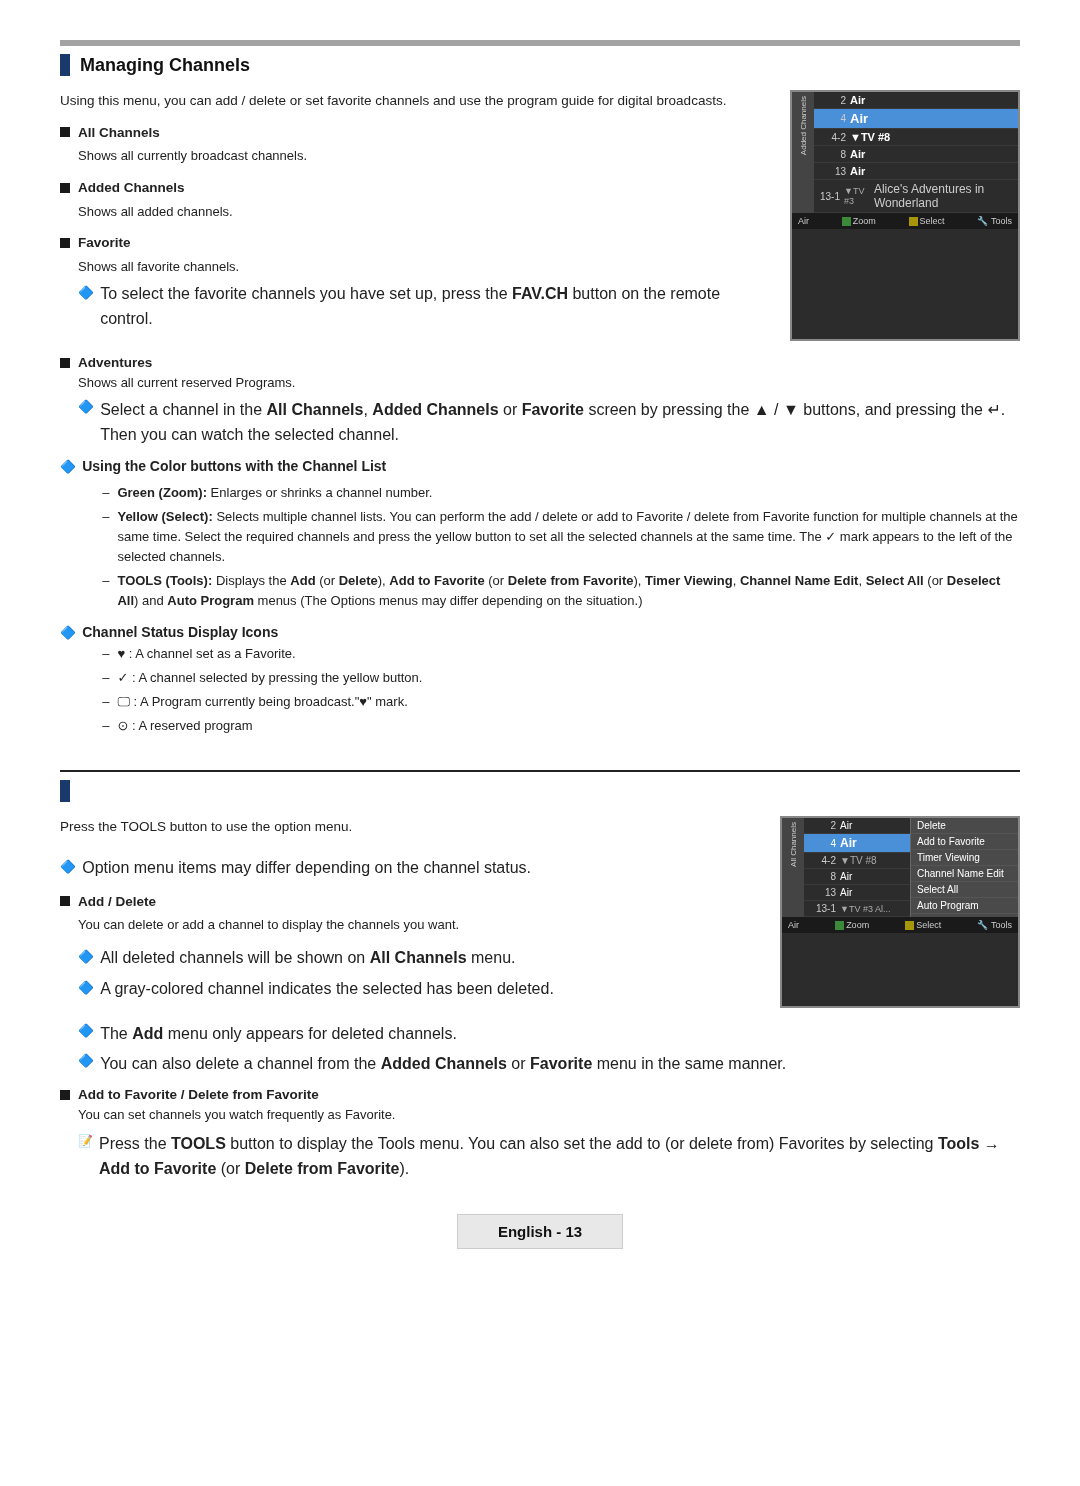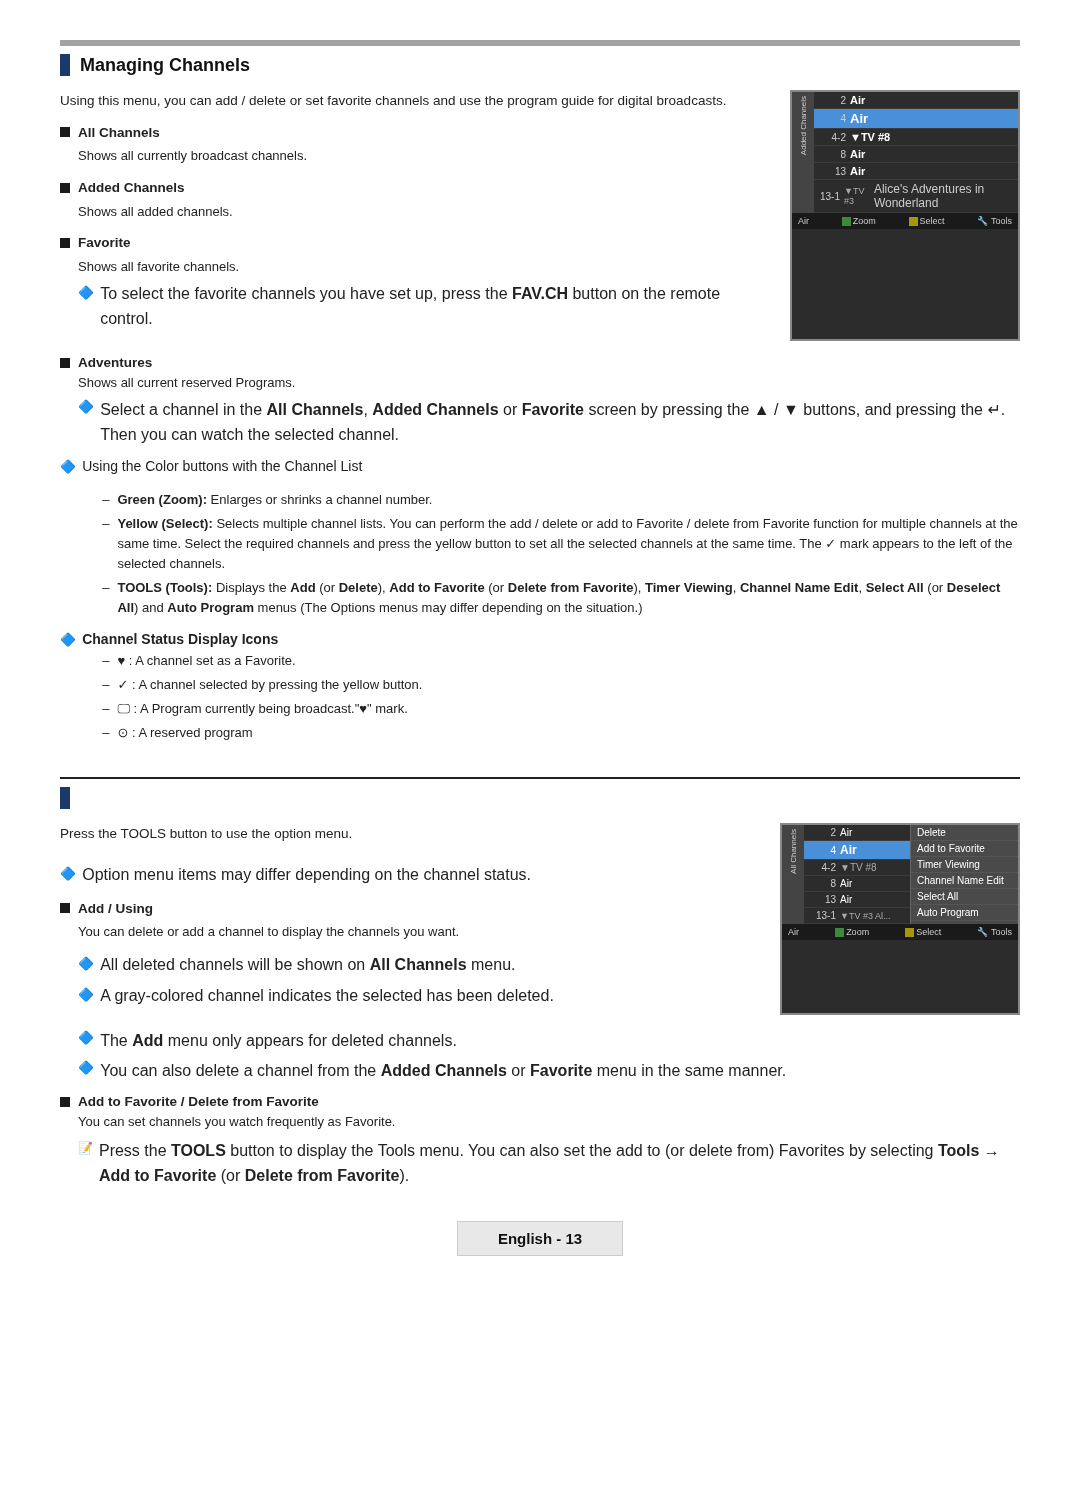--- a/index.html
+++ b/index.html
@@ -353,21 +353,21 @@
     <div class="item-desc">Shows all current reserved Programs.</div>
     <div class="note-block" style="margin-top:4px;">
       <span class="note-icon">🔷</span>
       <span class="note-text">Select a channel in the <strong>All Channels</strong>, <strong>Added Channels</strong> or <strong>Favorite</strong> screen by pressing the ▲ / ▼ buttons, and pressing the ↵. Then you can watch the selected channel.</span>
     </div>
   </div>
 
   <div class="note-block" style="margin-left:0;">
     <span class="note-icon">🔷</span>
     <div>
-      <div style="font-weight:normal;margin-bottom:16px;">Using the Color buttons with the Channel List</div>
+      <div style="font-weight:bold;margin-bottom:9px;">Using the Color buttons with the Channel List</div>
       <div class="bullet-list">
         <div class="bullet-item">
           <span class="bullet-dash">–</span>
           <span><strong>Green (Zoom):</strong> Enlarges or shrinks a channel number.</span>
         </div>
         <div class="bullet-item">
           <span class="bullet-dash">–</span>
           <span><strong>Yellow (Select):</strong> Selects multiple channel lists. You can perform the add / delete or add to Favorite / delete from Favorite function for multiple channels at the same time. Select the required channels and press the yellow button to set all the selected channels at the same time. The ✓ mark appears to the left of the selected channels.</span>
         </div>
         <div class="bullet-item">
@@ -415,21 +415,21 @@
     <div class="intro-text">
       <p style="margin-bottom:18px;">Press the TOOLS button to use the option menu.</p>
       <div class="note-block" style="margin-left:0;margin-bottom:10px;">
         <span class="note-icon">🔷</span>
         <span class="note-text">Option menu items may differ depending on the channel status.</span>
       </div>
 
       <div class="item-block">
         <div class="item-heading">
           <div class="black-sq"></div>
-          <span>Add / Using</span>
+          <span>Add / Delete</span>
         </div>
         <div class="item-desc">You can delete or add a channel to display the channels you want.</div>
       </div>
 
       <div class="note-block" style="margin-left:18px;">
         <span class="note-icon">🔷</span>
         <span class="note-text">All deleted channels will be shown on <strong>All Channels</strong> menu.</span>
       </div>
       <div class="note-block" style="margin-left:18px;">
         <span class="note-icon">🔷</span>

